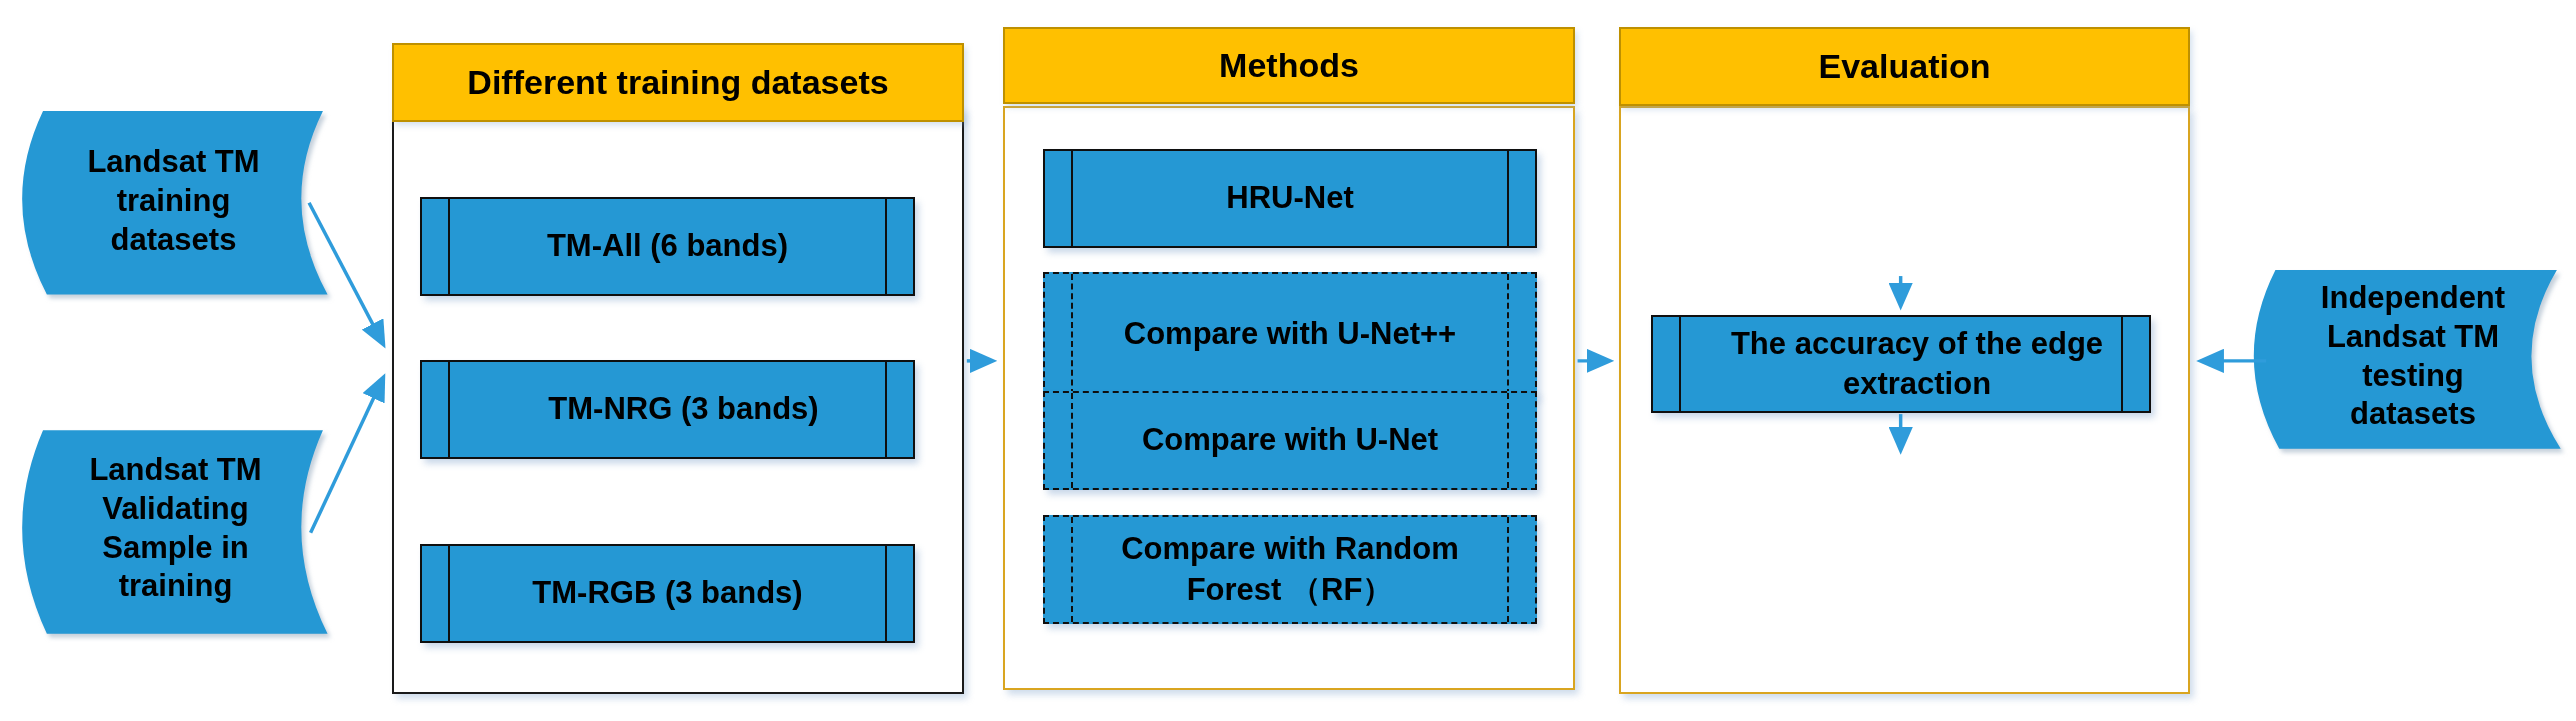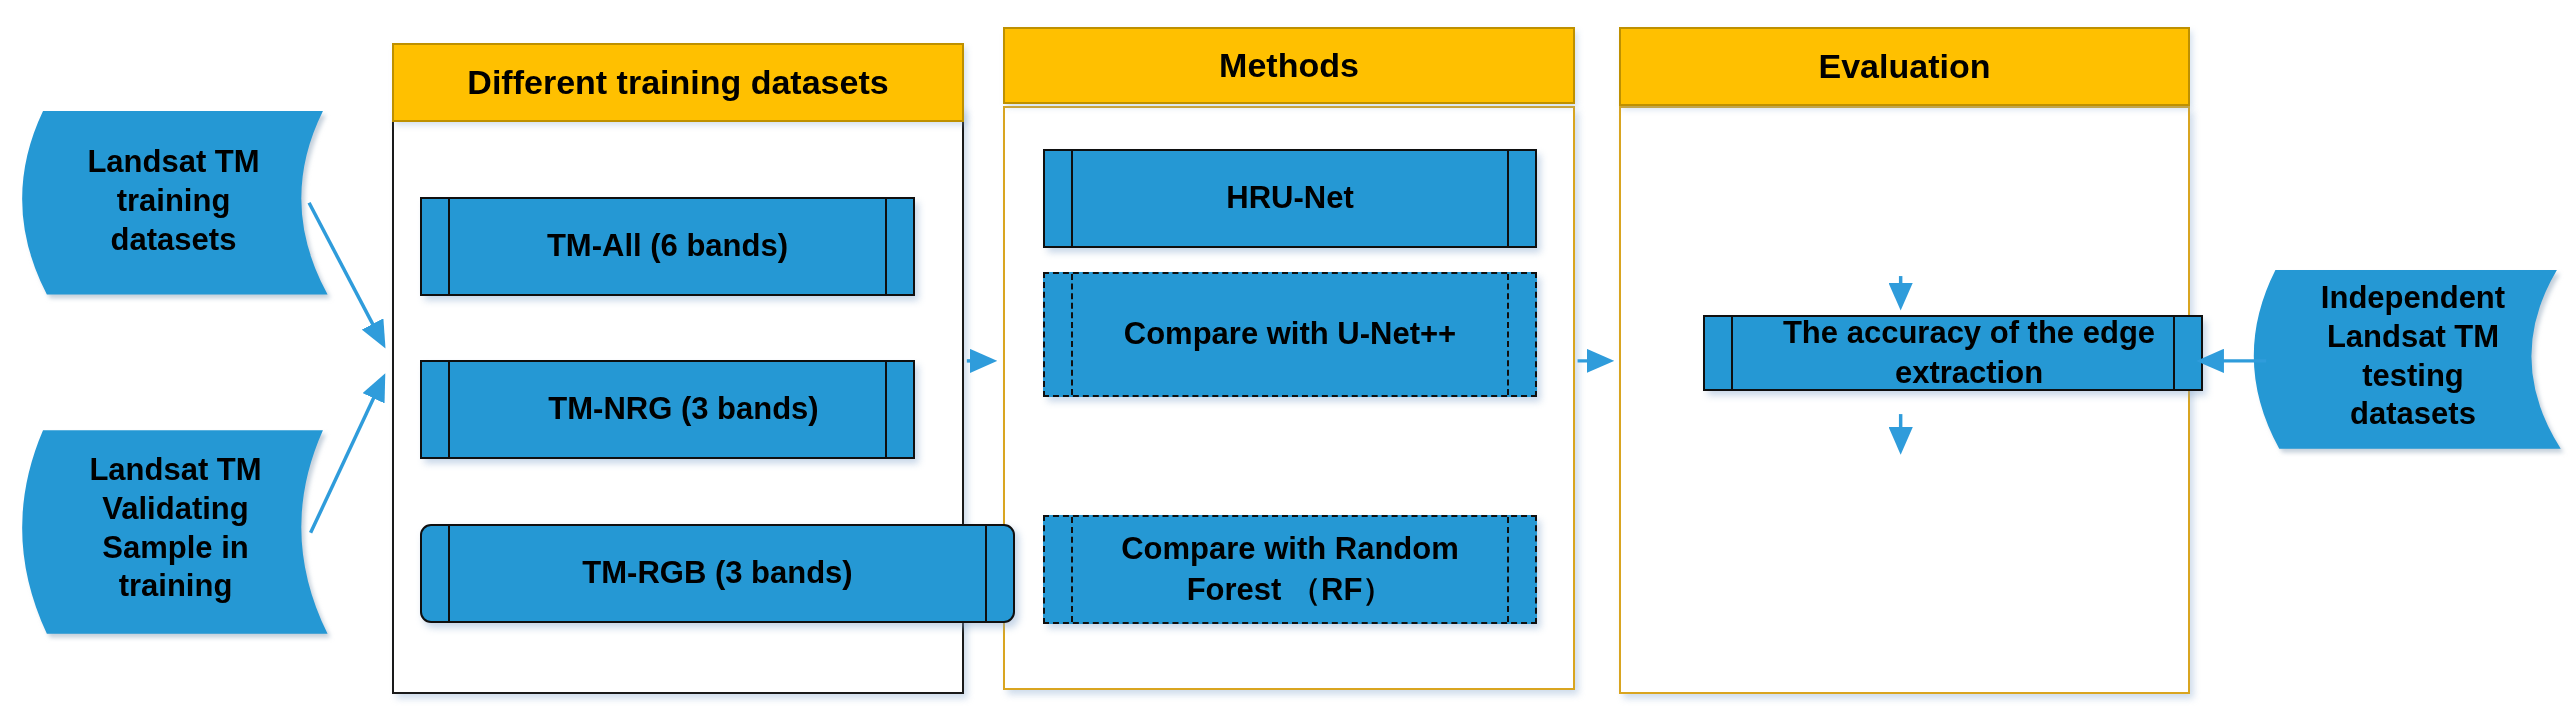--- a/index.html
+++ b/index.html
@@ -51,36 +51,39 @@
   <div class="hdr" style="left:1619px;top:27px;width:571px;height:79px;">
     <span class="lbl">Evaluation</span>
   </div>
 
   <div class="pbox" style="left:420px;top:197px;width:495px;height:99px;">
     <span class="lbl">TM-All (6 bands)</span>
   </div>
   <div class="pbox" style="left:420px;top:360px;width:495px;height:99px;padding-left:32px;">
     <span class="lbl">TM-NRG (3 bands)</span>
   </div>
-  <div class="pbox" style="left:420px;top:524px;width:595px;height:99px;border-radius:11px;">
+  <div class="pbox" style="left:420px;top:544px;width:495px;height:99px;">
     <span class="lbl">TM-RGB (3 bands)</span>
   </div>
 
   <div class="pbox" style="left:1043px;top:149px;width:494px;height:99px;">
     <span class="lbl">HRU-Net</span>
   </div>
   <div class="pbox dashed" style="left:1043px;top:272px;width:494px;height:125px;">
     <span class="lbl">Compare with U-Net++</span>
   </div>
+  <div class="pbox dashed" style="left:1043px;top:391px;width:494px;height:99px;">
+    <span class="lbl">Compare with U-Net</span>
+  </div>
   <div class="pbox dashed" style="left:1043px;top:515px;width:494px;height:109px;">
     <span class="lbl">Compare with Random
 Forest （RF）</span>
   </div>
 
-  <div class="pbox" style="left:1703px;top:315px;width:500px;height:76px;padding-left:32px;">
+  <div class="pbox" style="left:1651px;top:315px;width:500px;height:98px;padding-left:32px;">
     <span class="lbl">The accuracy of the edge
 extraction</span>
   </div>
 
   <svg class="overlay" width="2576" height="721" viewBox="0 0 3339 935">
     <defs>
       <marker id="ah" markerWidth="8" markerHeight="7" refX="6.5" refY="3.5" orient="auto" markerUnits="strokeWidth">
         <path d="M0,0 L8,3.5 L0,7 Z" fill="#2f9cdb"></path>
       </marker>
     </defs>

